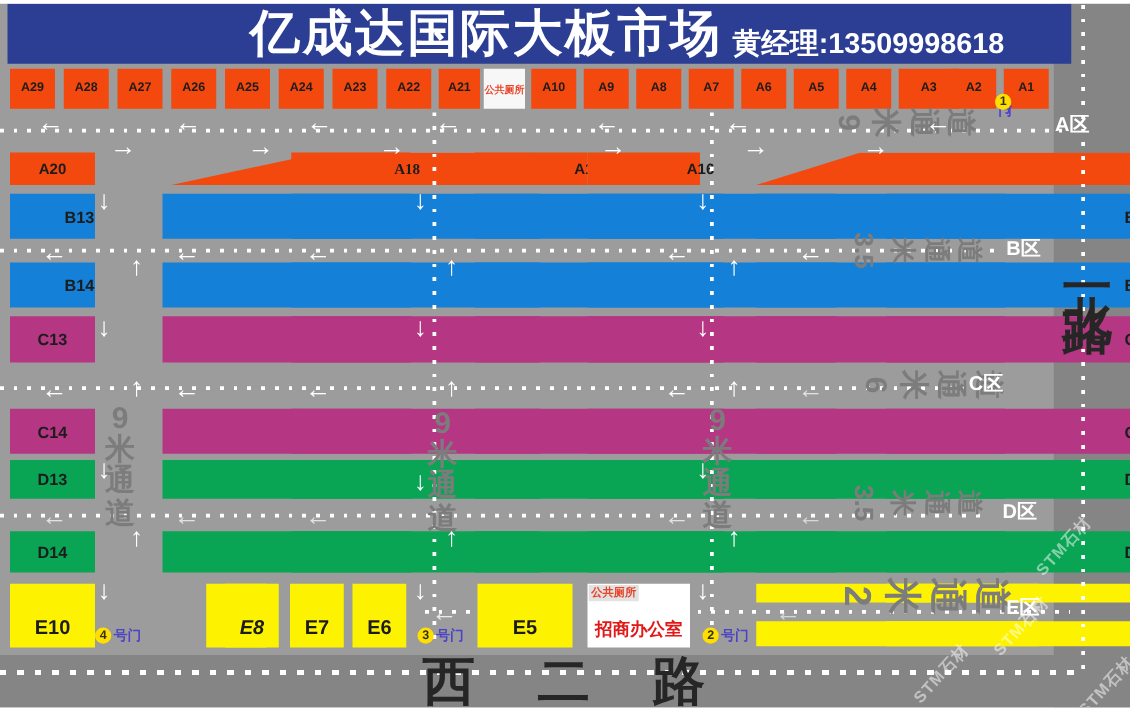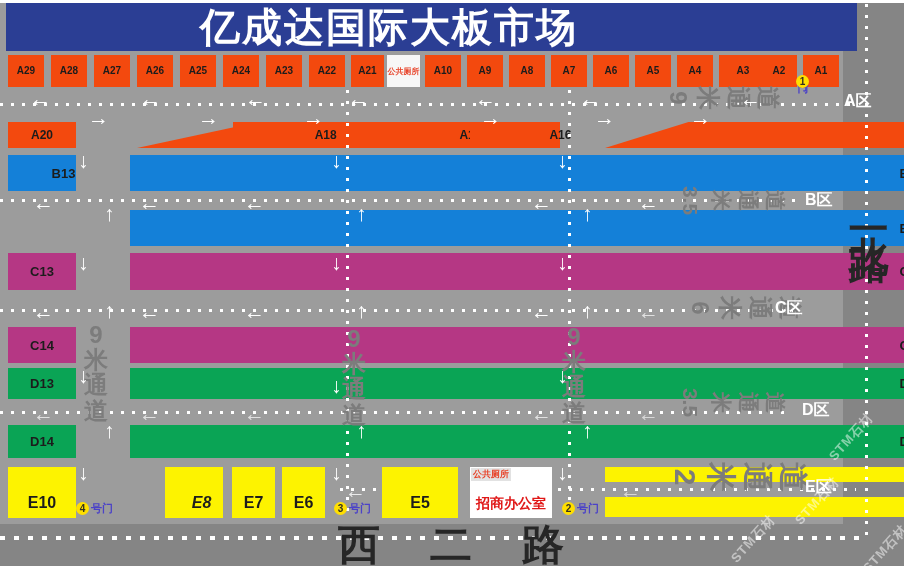--- a/index.html
+++ b/index.html
@@ -62,20 +62,21 @@
   <div class="road-right">
     <div class="north-label">北一路</div>
   </div>
 
   <div class="road-bottom">
     <div class="south-label">西二路</div>
   </div>
 
   <div class="header">
     <span class="title">亿成达国际大板市场</span>
+    <span class="contact">黄经理:13509998618</span>
   </div>
 
   <div class="wc-top">
     <span>公共厕所</span>
   </div>
 
   <div class="office">
     <span class="office-wc">公共厕所</span>
     <span class="office-name">招商办公室</span>
   </div>
@@ -95,31 +96,32 @@
       <div class="block c-o" style="left: 509px; top: 55px; width: 36px; height: 32px; font-size: 10px;">A8</div>
       <div class="block c-o" style="left: 551px; top: 55px; width: 36px; height: 32px; font-size: 10px;">A7</div>
       <div class="block c-o" style="left: 593px; top: 55px; width: 36px; height: 32px; font-size: 10px;">A6</div>
       <div class="block c-o" style="left: 635px; top: 55px; width: 36px; height: 32px; font-size: 10px;">A5</div>
       <div class="block c-o" style="left: 677px; top: 55px; width: 36px; height: 32px; font-size: 10px;">A4</div>
       <div class="block c-o" style="left: 719px; top: 55px; width: 48px; height: 32px; font-size: 10px;">A3</div>
       <div class="block c-o" style="left: 761px; top: 55px; width: 36px; height: 32px; font-size: 10px;">A2</div>
       <div class="block c-o" style="left: 803px; top: 55px; width: 36px; height: 32px; font-size: 10px;">A1</div>
       <div class="block c-o" style="left: 8px; top: 122px; width: 68px; height: 26px; font-size: 12px;">A20</div>
       <div class="block c-o" style="left: 137px; top: 122px; width: 86px; height: 26px; font-size: 12px; padding-left: 32%; clip-path: polygon(0px 100%, 42% 0px, 100% 0px, 100% 100%);">A19</div>
-      <div class="block c-o" style="left: 233px; top: 122px; width: 95px; height: 26px; font-size: 12px; padding-left: 10%;">A18</div>
+      <div class="block c-o" style="left: 233px; top: 122px; width: 95px; height: 26px; font-size: 12px; padding-left: 10%; font-family: Liberation Serif, serif;">A18</div>
       <div class="block c-o" style="left: 380px; top: 122px; width: 76px; height: 26px; font-size: 12px; padding-left: 10%;">A17</div>
       <div class="block c-o" style="left: 470px; top: 122px; width: 82px; height: 26px; font-size: 12px; padding-left: 10%;">A16</div>
       <div class="block c-o" style="left: 605px; top: 122px; width: 198px; height: 26px; font-size: 12px; padding-left: 42%; clip-path: polygon(0px 100%, 22% 0px, 100% 0px, 100% 100%);">A15-A11</div>
       <div class="block c-b" style="left: 8px; top: 155px; width: 68px; height: 36px; font-size: 13px;">B13</div>
       <div class="block c-b" style="left: 130px; top: 155px; width: 92px; height: 36px; font-size: 13px; padding-left: 22%;">B11</div>
       <div class="block c-b" style="left: 233px; top: 155px; width: 95px; height: 36px; font-size: 13px; padding-left: 22%;">B9</div>
       <div class="block c-b" style="left: 380px; top: 155px; width: 76px; height: 36px; font-size: 13px; padding-left: 22%;">B7</div>
       <div class="block c-b" style="left: 470px; top: 155px; width: 82px; height: 36px; font-size: 13px; padding-left: 22%;">B5</div>
       <div class="block c-b" style="left: 605px; top: 155px; width: 95px; height: 36px; font-size: 13px; padding-left: 22%;">B3</div>
       <div class="block c-b" style="left: 709px; top: 155px; width: 94px; height: 36px; font-size: 13px; padding-left: 22%;">B1</div>
+      <div class="block c-b" style="left: 8px; top: 210px; width: 68px; height: 36px; font-size: 13px;">B14</div>
       <div class="block c-b" style="left: 130px; top: 210px; width: 92px; height: 36px; font-size: 13px; padding-left: 22%;">B12</div>
       <div class="block c-b" style="left: 233px; top: 210px; width: 95px; height: 36px; font-size: 13px; padding-left: 22%;">B10</div>
       <div class="block c-b" style="left: 380px; top: 210px; width: 76px; height: 36px; font-size: 13px; padding-left: 22%;">B8</div>
       <div class="block c-b" style="left: 470px; top: 210px; width: 82px; height: 36px; font-size: 13px; padding-left: 22%;">B6</div>
       <div class="block c-b" style="left: 605px; top: 210px; width: 95px; height: 36px; font-size: 13px; padding-left: 22%;">B4</div>
       <div class="block c-b" style="left: 709px; top: 210px; width: 94px; height: 36px; font-size: 13px; padding-left: 22%;">B2</div>
       <div class="block c-m" style="left: 8px; top: 253px; width: 68px; height: 37px; font-size: 13px;">C13</div>
       <div class="block c-m" style="left: 130px; top: 253px; width: 92px; height: 37px; font-size: 13px; padding-left: 22%;">C11</div>
       <div class="block c-m" style="left: 233px; top: 253px; width: 95px; height: 37px; font-size: 13px; padding-left: 22%;">C9</div>
       <div class="block c-m" style="left: 380px; top: 253px; width: 76px; height: 37px; font-size: 13px; padding-left: 22%;">C7</div>

